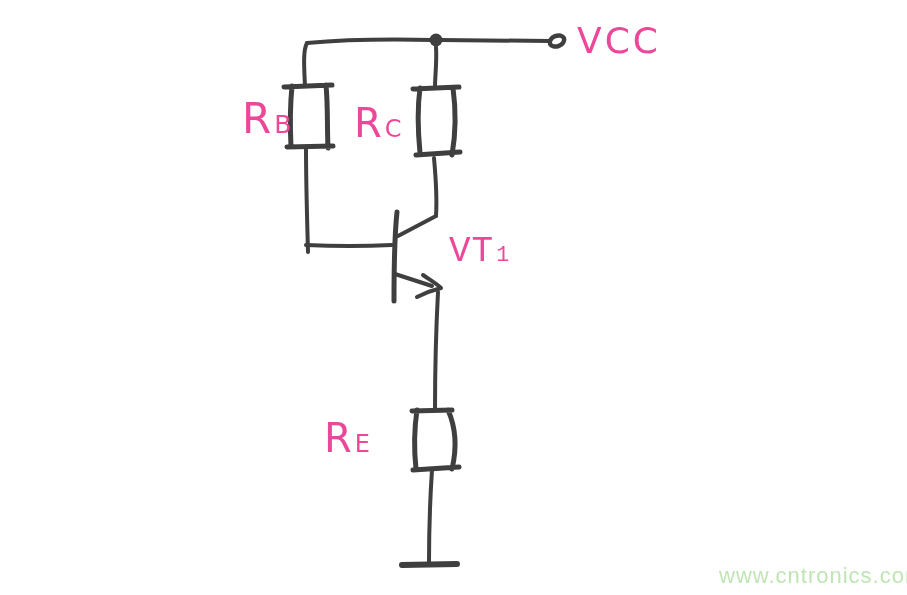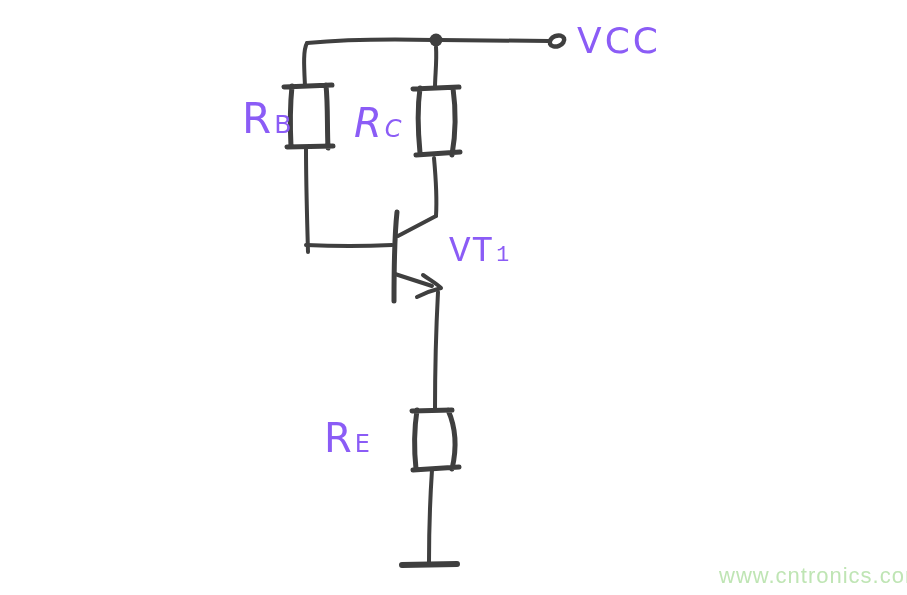--- a/index.html
+++ b/index.html
@@ -7,31 +7,31 @@
     width:907px;height:595px;
     background:#ffffff;
     position:relative;
     overflow:hidden;
     font-family:"DejaVu Sans",sans-serif;
   }
   .canvas{position:absolute;inset:0;}
   svg.schem{position:absolute;left:0;top:0;}
   .lbl{
     position:absolute;
-    color:#8b5cf6;
+    color:#ec4899;
     line-height:1;
     white-space:nowrap;
     letter-spacing:1px;
   }
   .lbl .sub{
     font-size:0.60em;
     margin-left:2px;
   }
   .lbl-rb{left:226px;top:98px;font-size:42px;margin-left:16px;}
-  .lbl-rc{left:354px;top:103px;font-size:40px;font-style:italic;}
+  .lbl-rc{left:354px;top:103px;font-size:40px;}
   .lbl-re{left:324px;top:418px;font-size:40px;}
   .lbl-vt1{left:449px;top:234px;font-size:36px;font-family:Liberation Mono, monospace;}
   .lbl-vcc{left:577px;top:23px;font-size:36px;letter-spacing:3px;}
   .watermark{
     position:absolute;
     left:719px;top:563px;
     font-size:22px;
     letter-spacing:1px;
     color:#bfe5b4;
     font-family:"Liberation Sans",sans-serif;

